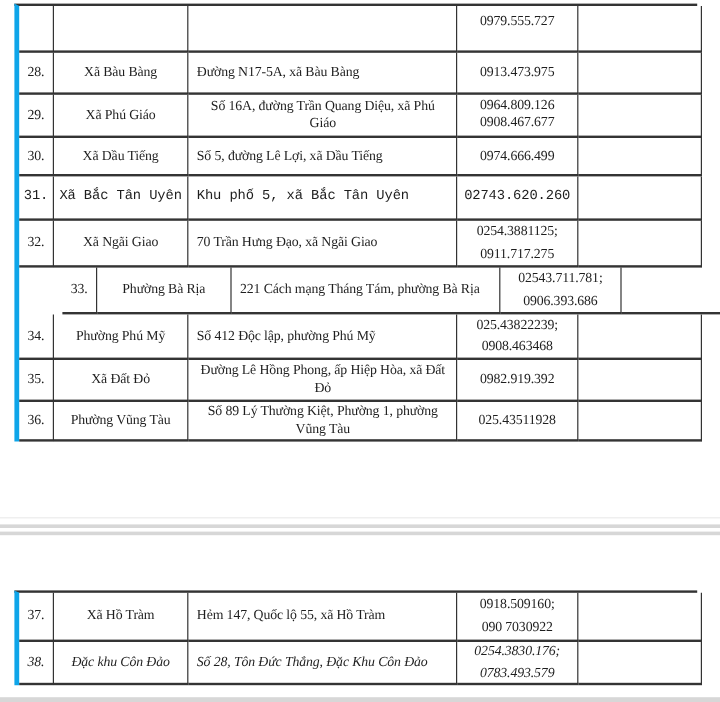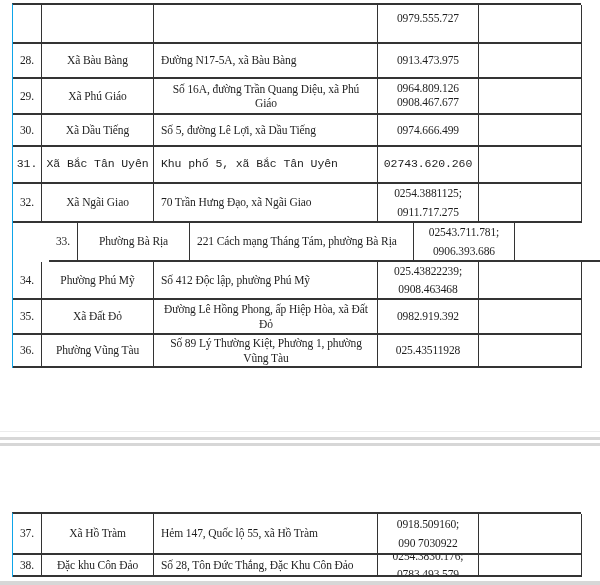--- a/index.html
+++ b/index.html
@@ -11,25 +11,25 @@
     position: relative;
     overflow: hidden;
   }
   .page-canvas { position: absolute; inset: 0; background: #ffffff; }
 
   .table {
     position: absolute;
     left: 12px;
     width: 569px;
     border-top: 2px solid #333333;
-    border-left: 1px solid #0ea5e9;
+    border-left: 4px solid #0ea5e9;
     background: #ffffff;
   }
   #table1 { top: 3px; }
-  #table2 { top: 512px; }
+  #table2 { top: 492px; }
 
   .row { display: flex; width: 100%; }
   .cell {
     border-right: 1px solid #333333;
     border-bottom: 2px solid #343434;
     display: flex;
     align-items: center;
     font-size: 11.5px;
     letter-spacing: -0.1px;
     line-height: 1.25;
@@ -56,21 +56,21 @@
   #table1 .row:nth-child(10) { height: 33px; }
 
   
   #table1 .row:nth-child(1) .cell { align-items: flex-start; padding-top: 4px; }
 
   
   #table1 .row:nth-child(3) .c-phone { line-height: 1.2; }
 
   
   #table2 .row:nth-child(1) { height: 41px; }
-  #table2 .row:nth-child(2) { height: 22px; }
+  #table2 .row:nth-child(2) { height: 36px; font-style: italic; }
 
   
   .pb-line  { position: absolute; left: 0; width: 600px; background: #ececec; }
   .pb-band  { position: absolute; left: 0; width: 600px; background: #d7d7d7; }
   #pb-thin     { top: 431px; height: 1px; }
   #pb-band-a   { top: 437px; height: 3px; }
   #pb-band-b   { top: 443px; height: 3px; }
   #pb-bottom   { top: 581px; height: 4px; }
 </style>
 </head>

